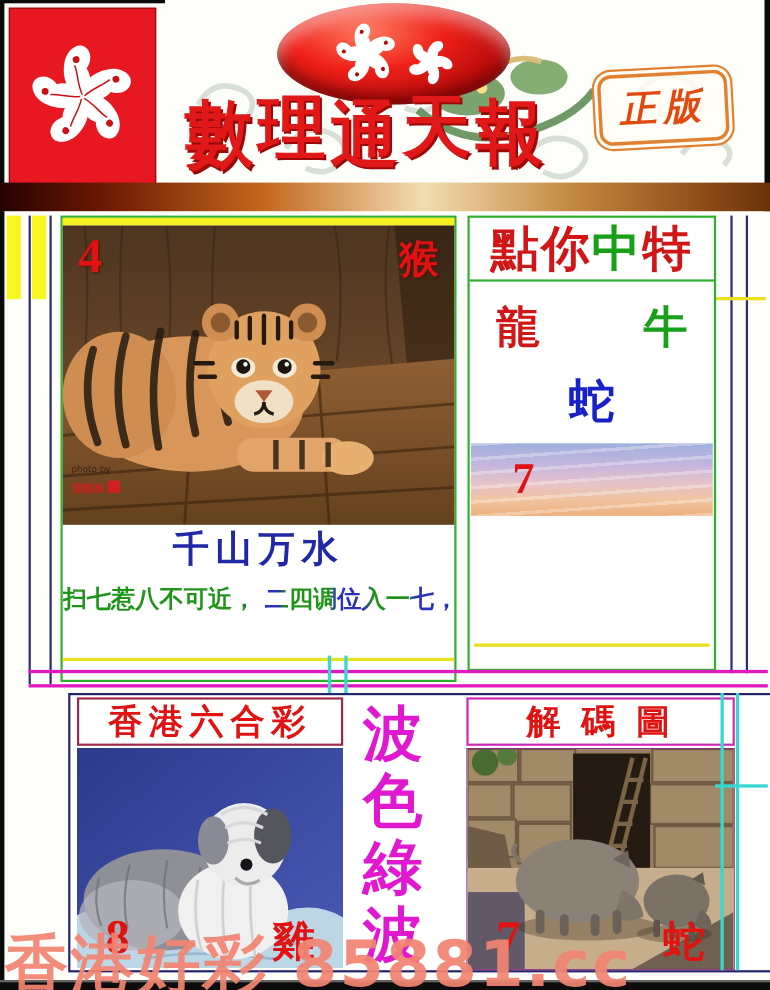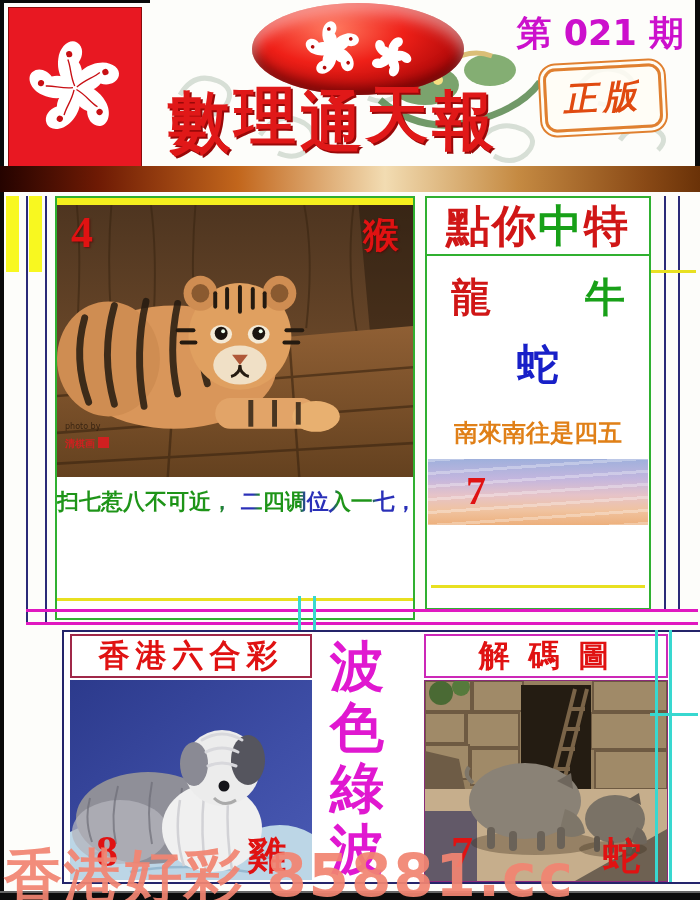--- a/index.html
+++ b/index.html
@@ -246,21 +246,20 @@
             <path d="M50,52 C40,48 34,34 38,20 C41,8 52,2 58,7 C64,12 62,21 57,26 C61,34 59,45 50,52 Z"></path>
           </g>
       </g>
     </svg>
   </div>
 
   <div class="abs masthead">
     <span>數</span><span>理</span><span>通</span><span>天</span><span>報</span>
   </div>
 
-  <div class="abs issue">第 021 期</div>
   <div class="abs badge">正版</div>
   <div class="abs grad-band"></div>
 
   <div class="abs y-stripe ys1"></div>
   <div class="abs y-stripe ys2"></div>
   <div class="abs vnavy nl1"></div>
   <div class="abs vnavy nl2"></div>
   <div class="abs vnavy nr1"></div>
   <div class="abs vnavy nr2"></div>
   <div class="abs yline-right"></div>
@@ -342,39 +341,39 @@
           <path d="M185,156 q0,9 -9,11 M185,156 q0,9 9,11" stroke="#241a10" stroke-width="3" fill="none"></path>
         </g>
       </svg>
       <div class="corner-num">4</div>
       <div class="corner-zod">猴</div>
       <div class="credit">
         <span class="credit-text">photo by</span>
         <span class="sig">清棋画</span><span class="seal"></span>
       </div>
     </div>
+    <div class="caption">千山万水</div>
     <div class="poem">
       <div class="poem-line">扫七惹八不可近， 二四调位入一七，</div>
     </div>
   </div>
   <div class="abs yline-poem"></div>
 
   <div class="abs pick-panel">
     <div class="pick-header">
       <span class="r">點</span>
         <span class="r">你</span>
         <span class="g">中</span>
         <span class="r">特</span>
     </div>
     <div class="zrow">
       <span class="z-red">龍</span>
       <span class="z-green">牛</span>
     </div>
     <div class="zsnake">蛇</div>
-    <div class="hint">南來南往是四五</div>
     <div class="sunset">
       <div class="sun-num">7</div>
     </div>
     <div class="pick-yline"></div>
   </div>
 
   <div class="abs mag-line m1"></div>
   <div class="abs mag-line m2"></div>
   <div class="abs cyan-v cv1"></div>
   <div class="abs cyan-v cv2"></div>

